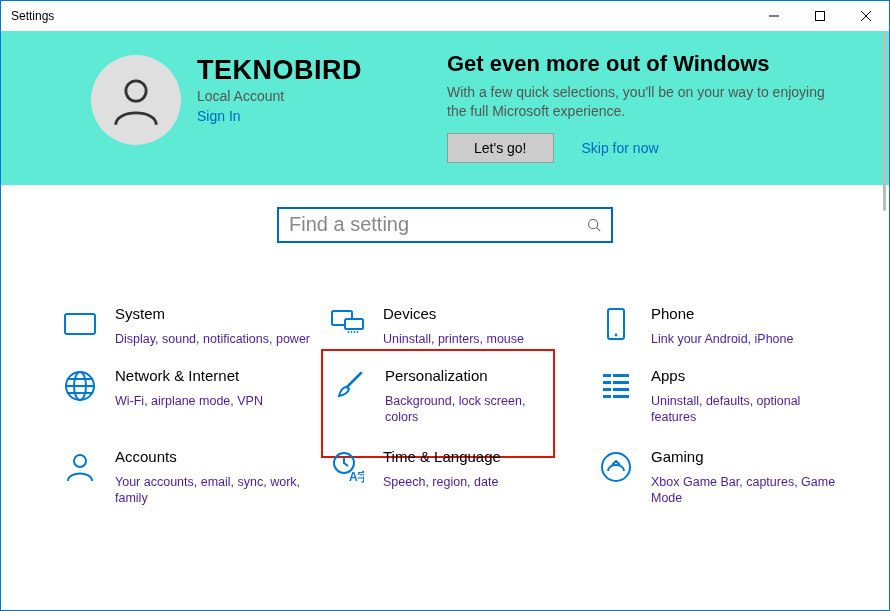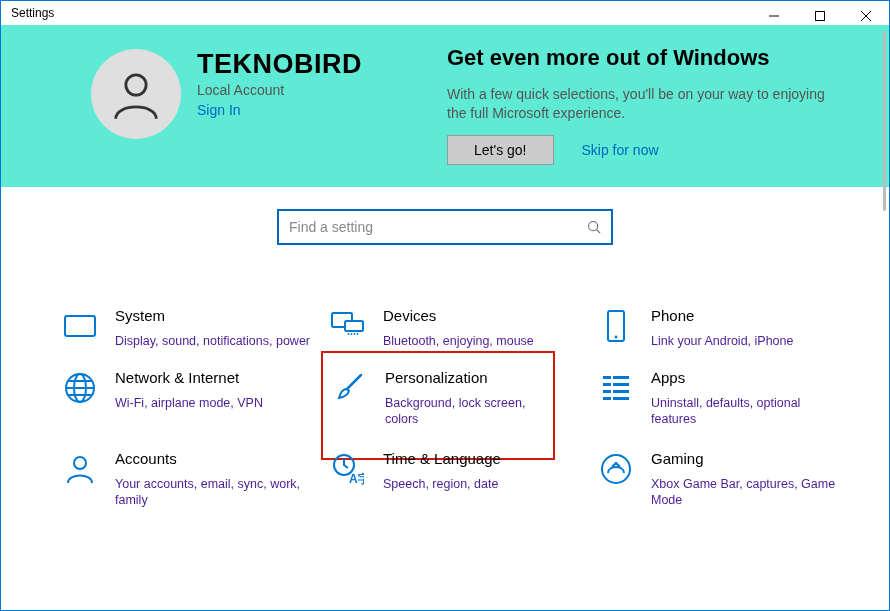--- a/index.html
+++ b/index.html
@@ -8,21 +8,21 @@
     font-size: 14px;
     color: #000;
     background: #fff;
     width: 890px;
     height: 611px;
     overflow: hidden;
     border: 1px solid #0078d4;
     position: relative;
   }
   .titlebar {
-    height: 24px;
+    height: 30px;
     display: flex;
     align-items: center;
     padding-left: 10px;
     font-size: 12px;
     color: #000;
     text-align: right;
   }
   .window-controls {
     position: absolute;
     top: 0;
@@ -61,21 +61,21 @@
     letter-spacing: .5px;
     margin-bottom: 2px;
   }
   .account-sub { font-size: 14px; color: #555; margin-bottom: 4px; }
   .link { color: #0067c0; font-size: 14px; cursor: pointer; }
   .promo {
     margin-left: auto;
     max-width: 400px;
     margin-right: 8px;
   }
-  .promo-title { font-size: 22px; font-weight: 700; margin-bottom: 14px; }
+  .promo-title { font-size: 22px; font-weight: 700; margin-bottom: 6px; }
   .promo-desc { color: #555; font-size: 14px; line-height: 1.35; margin-bottom: 12px; }
   .promo-actions { display: flex; gap: 28px; align-items: center; }
   .btn-primary {
     background: #cccccc;
     border: 1px solid #999;
     padding: 6px 26px;
     font-size: 14px;
     cursor: pointer;
   }
   .search-wrap {
@@ -88,21 +88,21 @@
     height: 36px;
     border: 2px solid #0067c0;
     display: flex;
     align-items: center;
     padding: 0 10px;
   }
   .search-input {
     border: none;
     outline: none;
     flex: 1;
-    font-size: 14px;
+    font-size: 20px;
     color: #0c4a6e;
     background: transparent;
   }
   .search-input::placeholder { color: #888; }
   .categories {
     display: grid;
     grid-template-columns: repeat(3, 1fr);
     column-gap: 0;
     row-gap: 36px;
     padding: 46px 48px 20px 62px;
@@ -227,21 +227,21 @@
         <rect x="1" y="1" width="20" height="14" rx="1.5" fill="none" stroke="#0078d4" stroke-width="2"></rect>
         <rect x="14" y="9" width="18" height="10" rx="1.5" fill="#fff" stroke="#0078d4" stroke-width="2"></rect>
         <circle cx="17.5" cy="22" r="0.9" fill="#0078d4"></circle>
           <circle cx="20.5" cy="22" r="0.9" fill="#0078d4"></circle>
           <circle cx="23.5" cy="22" r="0.9" fill="#0078d4"></circle>
           <circle cx="26.5" cy="22" r="0.9" fill="#0078d4"></circle>
       </svg>
     </div>
     <div>
       <div class="cat-title">Devices</div>
-      <div class="cat-desc">Bluetooth, enjoying, mouse</div>
+      <div class="cat-desc">Uninstall, printers, mouse</div>
     </div>
   </div>
 
   <div class="cat">
     <div class="cat-icon">
       <svg width="22" height="32" viewBox="0 0 22 32">
           <rect x="3" y="1" width="16" height="30" rx="2" fill="none" stroke="#0078d4" stroke-width="2"></rect>
           <circle cx="11" cy="27" r="1.4" fill="#0078d4"></circle>
         </svg>
     </div>

